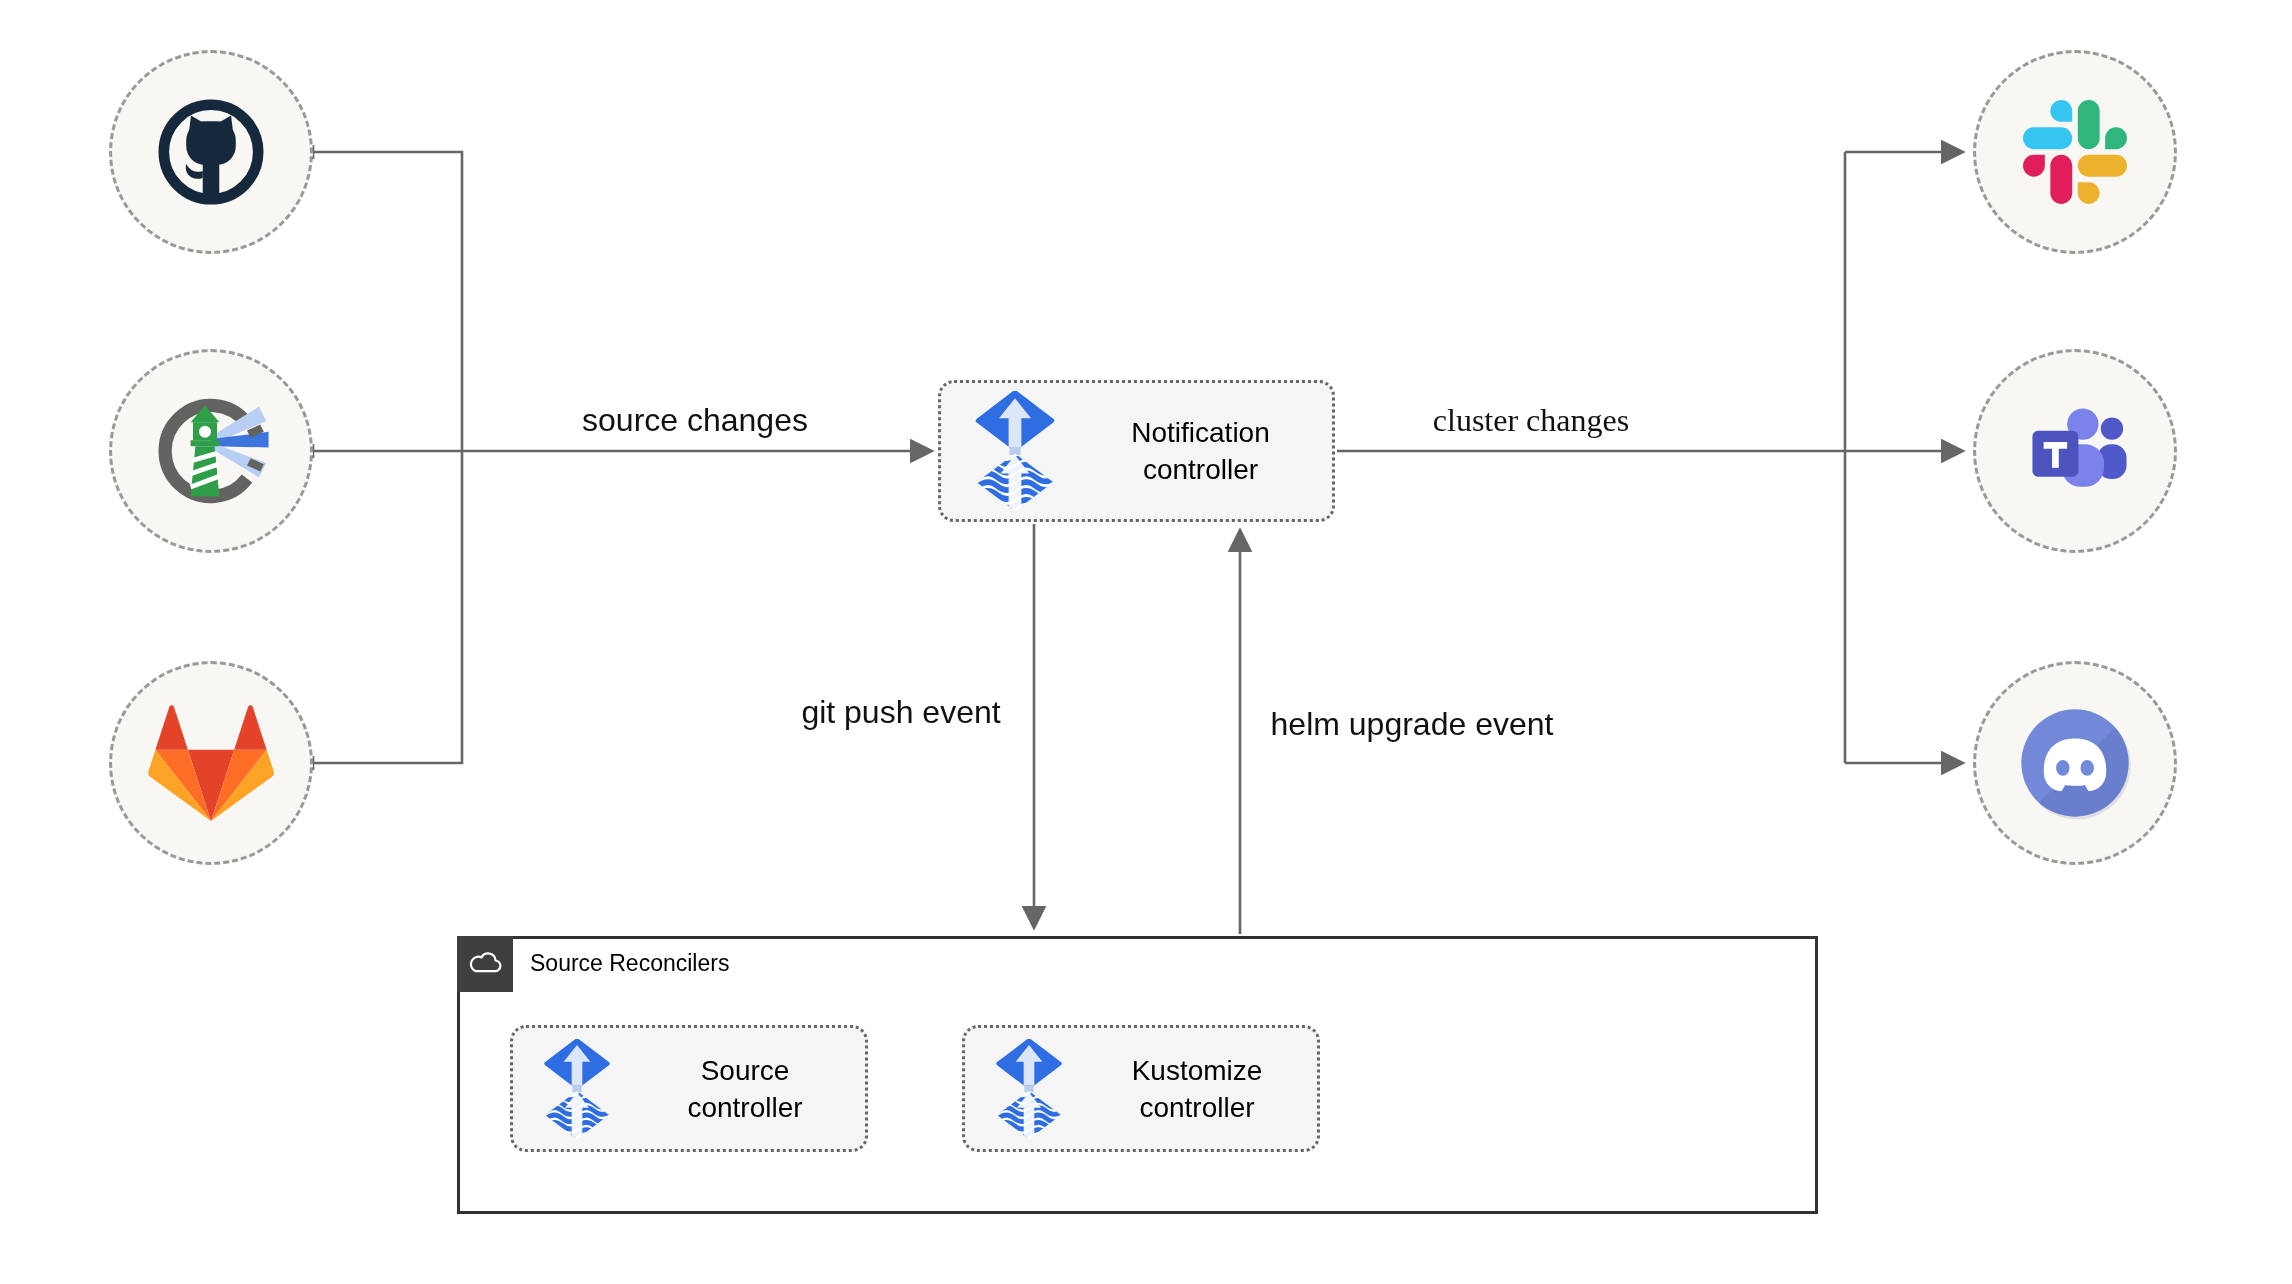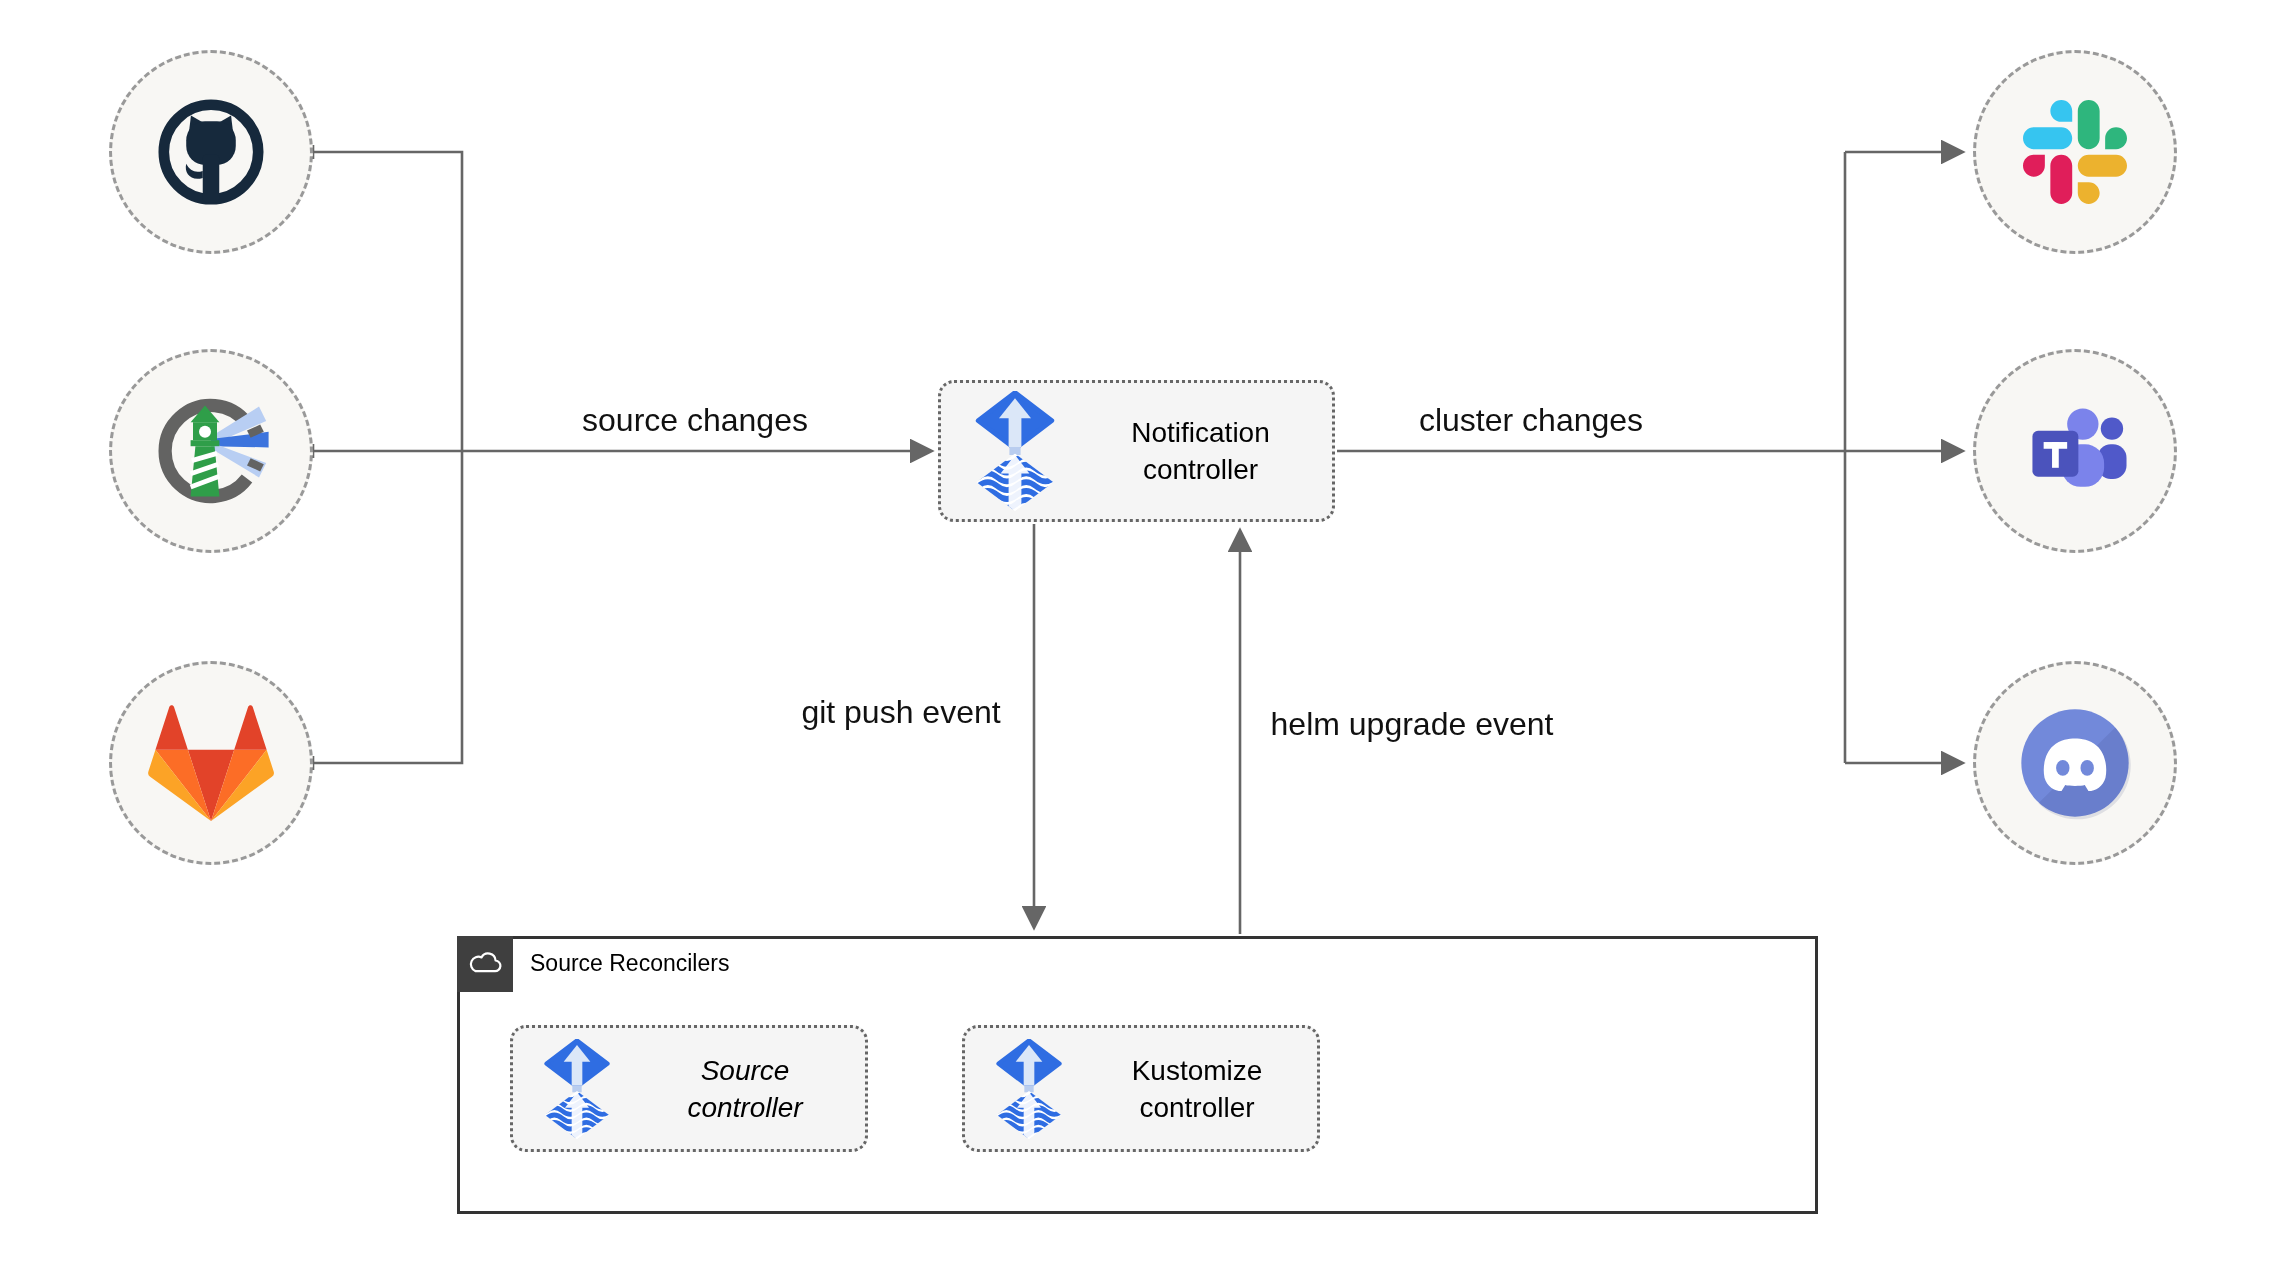--- a/index.html
+++ b/index.html
@@ -35,21 +35,21 @@
   .fbox .flux{flex:0 0 auto;margin-left:34px;}
   .fbox .fbox-label{
     flex:1 1 auto;text-align:center;font-size:28px;line-height:37px;color:#000;
     padding-right:18px;
   }
   .fbox.notification{left:938px;top:380px;width:397px;height:142px;}
   .fbox.notification .fbox-label{max-width:250px;margin:0 auto;}
   .fbox.ctrl{top:1025px;width:358px;height:127px;}
   .fbox.ctrl .flux{margin-left:30px;}
   .fbox.ctrl .fbox-label{max-width:196px;margin:0 auto;}
-  .fbox.ctrl-source{left:510px;font-style:italic;}
+  .fbox.ctrl-source{left:510px;}
   .fbox.ctrl-kustomize{left:962px;justify-content:center;}
   .fbox.ctrl-helm{left:1403px;}
 
   .edge-label{
     position:absolute;transform:translate(-50%,-50%);
     font-size:32px;color:var(--label);background:#fff;padding:0 6px;white-space:nowrap;
   }
 
   .gitops{
     position:absolute;left:457px;top:936px;width:1361px;height:278px;
@@ -223,21 +223,21 @@
   </div>
 
   <div class="fbox notification">
     <svg class="flux" width="80" height="120">
         <use href="#flux-logo"></use>
       </svg>
     <div class="fbox-label">Notification controller</div>
   </div>
 
   <div class="edge-label" style="left:695px;top:420px;">source changes</div>
-  <div class="edge-label" style="left:1531px;top:420px;">cluster changes</div>
+  <div class="edge-label" style="left:1531px;top:420px;font-family:Liberation Serif, serif;">cluster changes</div>
   <div class="edge-label" style="left:901px;top:712px;">git push event</div>
   <div class="edge-label" style="left:1412px;top:712px;margin-top:12px;">helm upgrade event</div>
 
   <div class="gitops">
     <div class="gitops-badge">
       <svg width="44" height="44">
           <use href="#cloud-glyph"></use>
         </svg>
     </div>
     <div class="gitops-title">Source Reconcilers</div>

